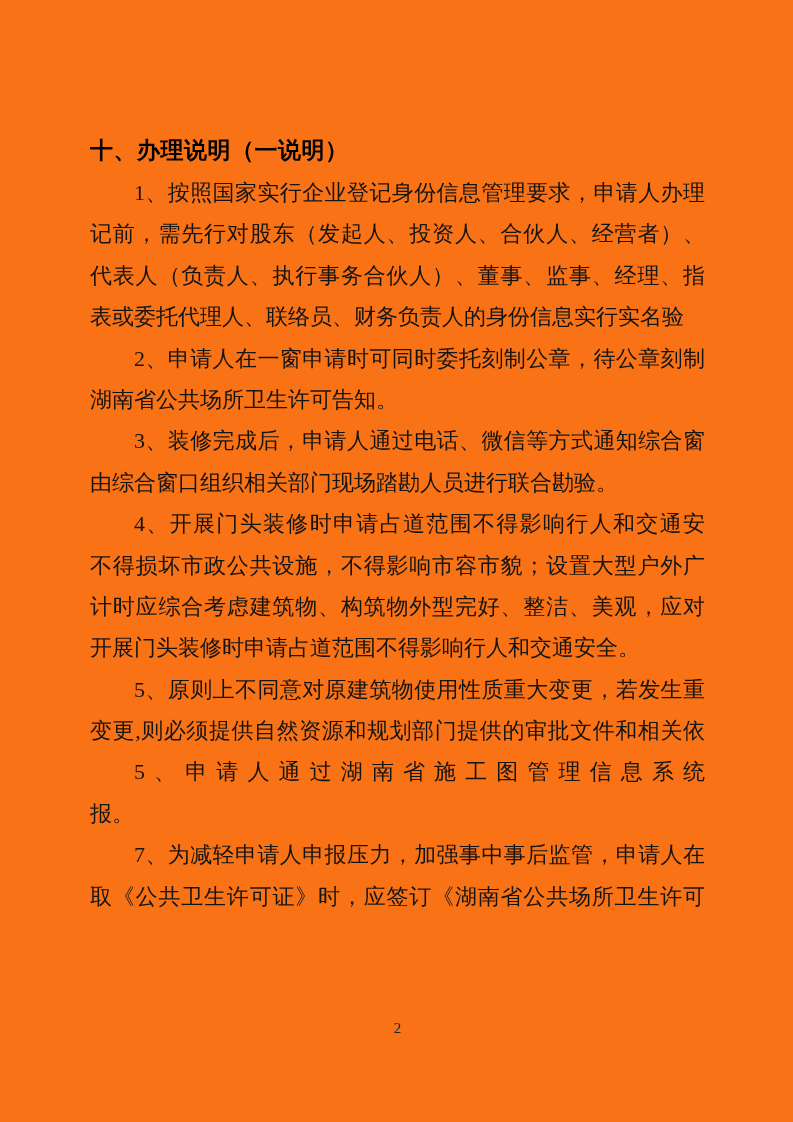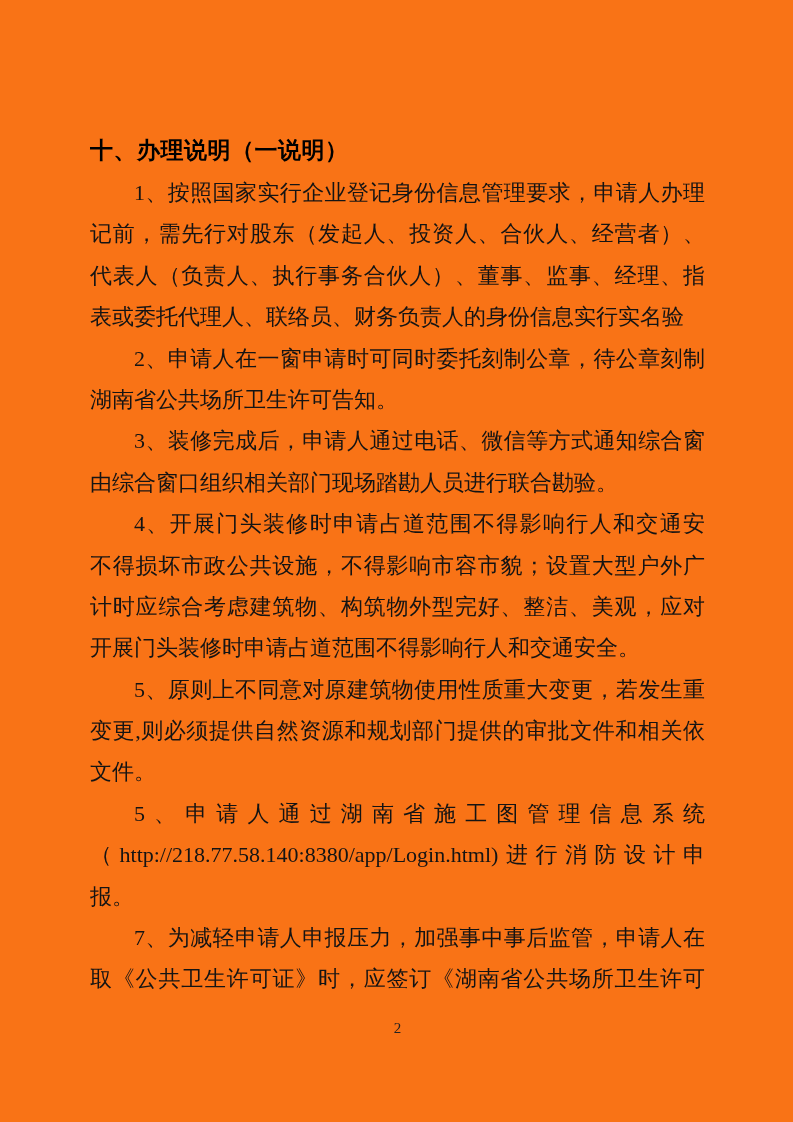--- a/index.html
+++ b/index.html
@@ -81,24 +81,22 @@
     <div class="line just first">3、装修完成后，申请人通过电话、微信等方式通知综合窗口，</div>
     <div class="line">由综合窗口组织相关部门现场踏勘人员进行联合勘验。</div>
 
     <div class="line just first">4、开展门头装修时申请占道范围不得影响行人和交通安全，</div>
     <div class="line just">不得损坏市政公共设施，不得影响市容市貌；设置大型户外广告设</div>
     <div class="line just">计时应综合考虑建筑物、构筑物外型完好、整洁、美观，应对国家</div>
     <div class="line">开展门头装修时申请占道范围不得影响行人和交通安全。</div>
 
     <div class="line just first">5、原则上不同意对原建筑物使用性质重大变更，若发生重大</div>
     <div class="line just">变更,则必须提供自然资源和规划部门提供的审批文件和相关依据</div>
-    <div class="line">文件。</div>
 
     <div class="line just first">5、申请人通过湖南省施工图管理信息系统</div>
-    <div class="line just">（http://218.77.58.140:8380/app/Login.html)进行消防设计申</div>
     <div class="line">报。</div>
 
     <div class="line just first">7、为减轻申请人申报压力，加强事中事后监管，申请人在领</div>
     <div class="line just">取《公共卫生许可证》时，应签订《湖南省公共场所卫生许可告知</div>
   </div>
 
   <div class="page-number">2</div>
 
 </div>
 

